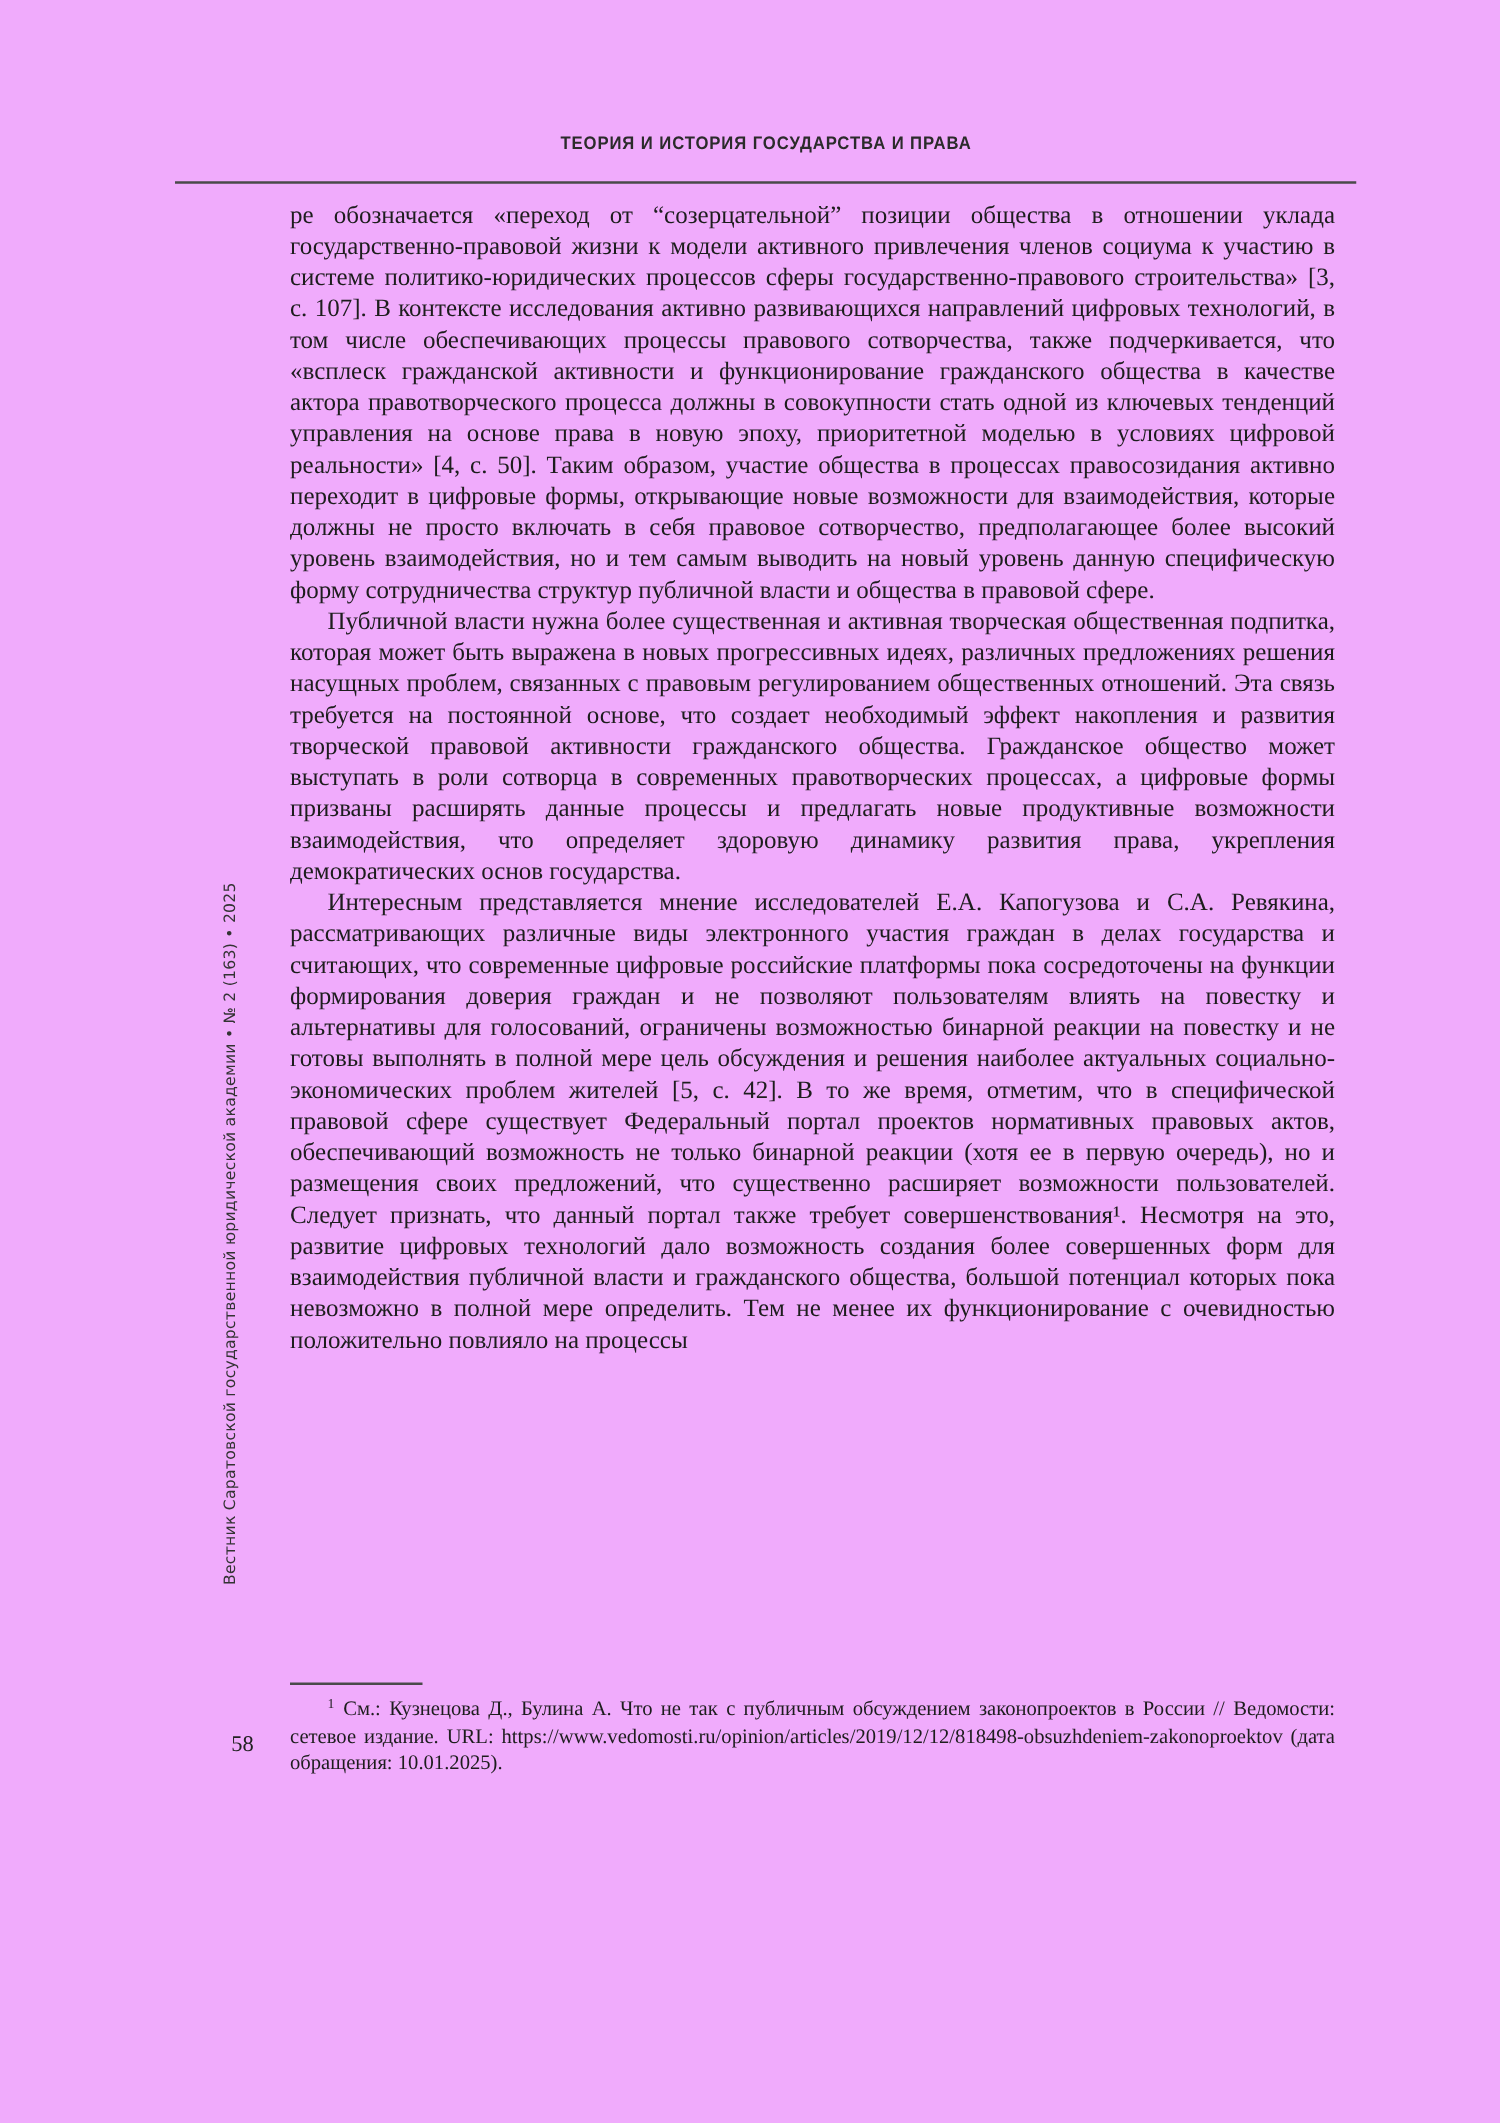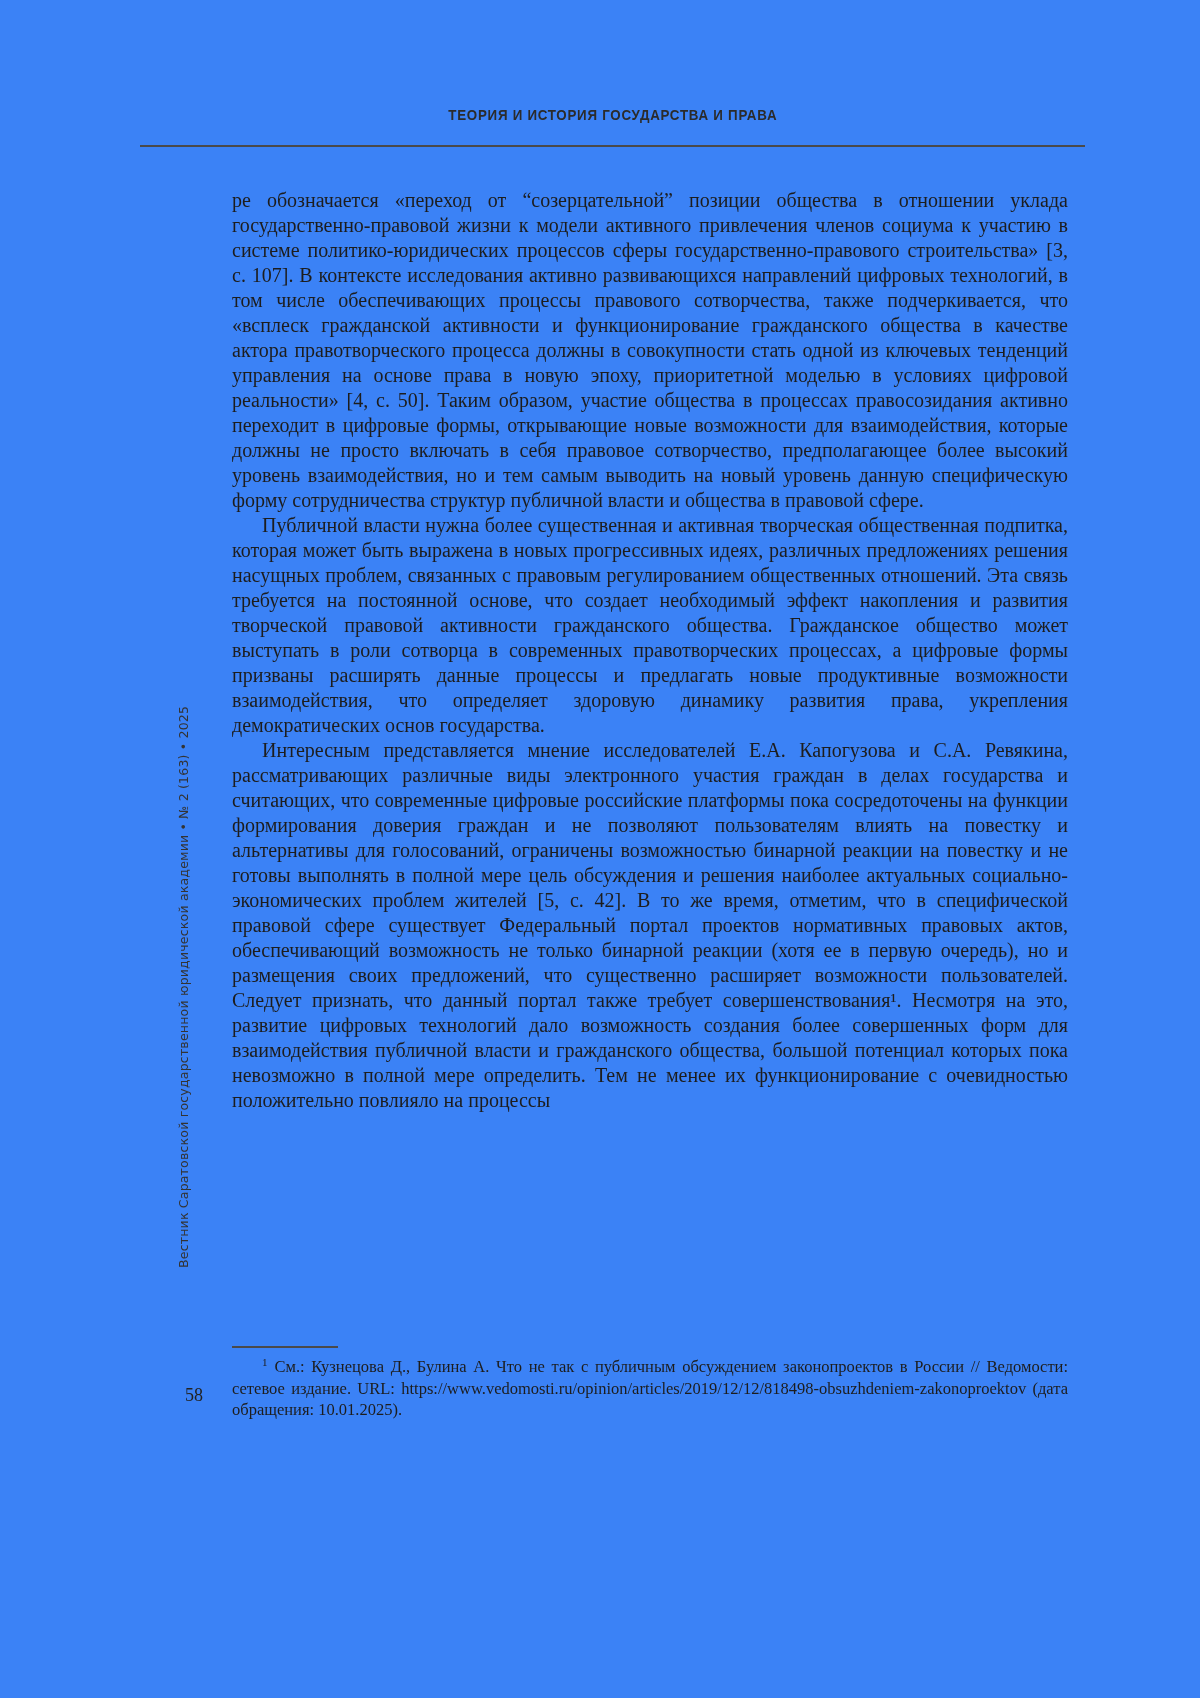--- a/index.html
+++ b/index.html
@@ -4,21 +4,21 @@
 <style>
   html, body {
     margin: 0;
     padding: 0;
     background: #ffffff;
   }
   .page {
     position: relative;
     width: 1200px;
     height: 1698px;
-    background: #3b82f6;
+    background: #f0abfc;
     overflow: hidden;
     font-family: "Liberation Serif", serif;
     color: #1d1d1d;
   }
   
   .running-head {
     position: absolute;
     left: 140px;
     top: 106px;
     width: 945px;
@@ -68,21 +68,20 @@
   
   .article-body {
     position: absolute;
     left: 232px;
     top: 160px;
     width: 836px;
     font-size: 20px;
     line-height: 25px;
     text-align: justify;
     color: #1d1d1d;
-    margin-top: 28px;
   }
   .article-body p {
     margin: 0;
     padding: 0;
   }
   .article-body p.indented {
     text-indent: 30px;
   }
   
   .footnote {

